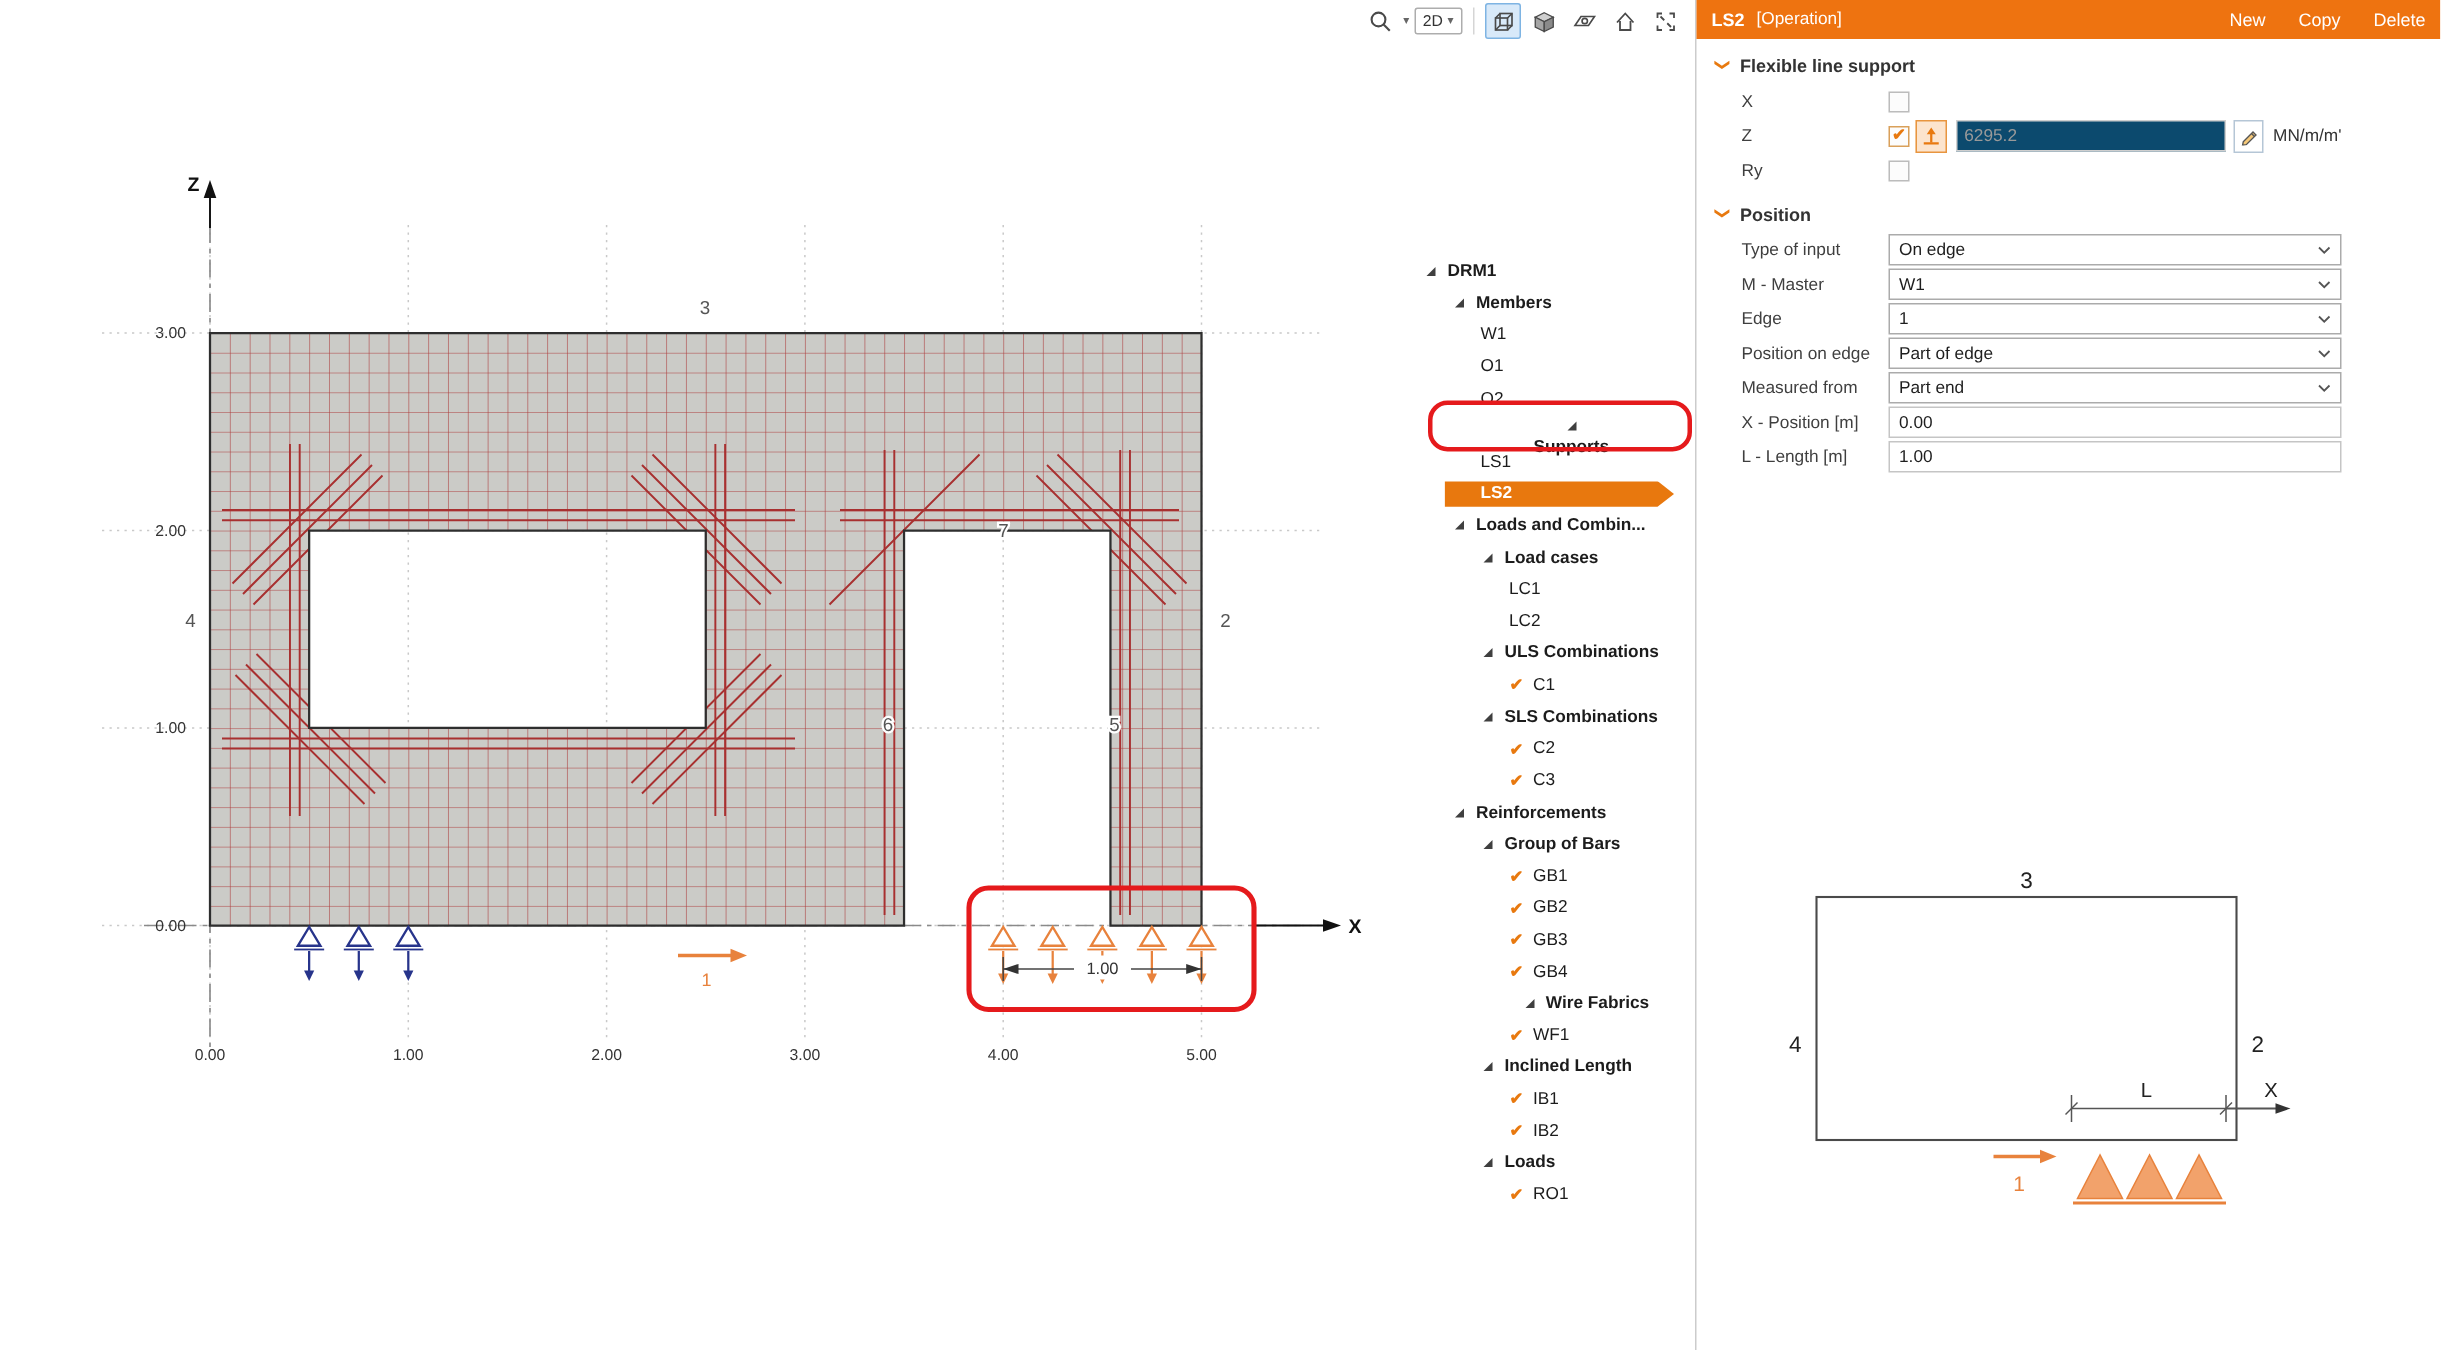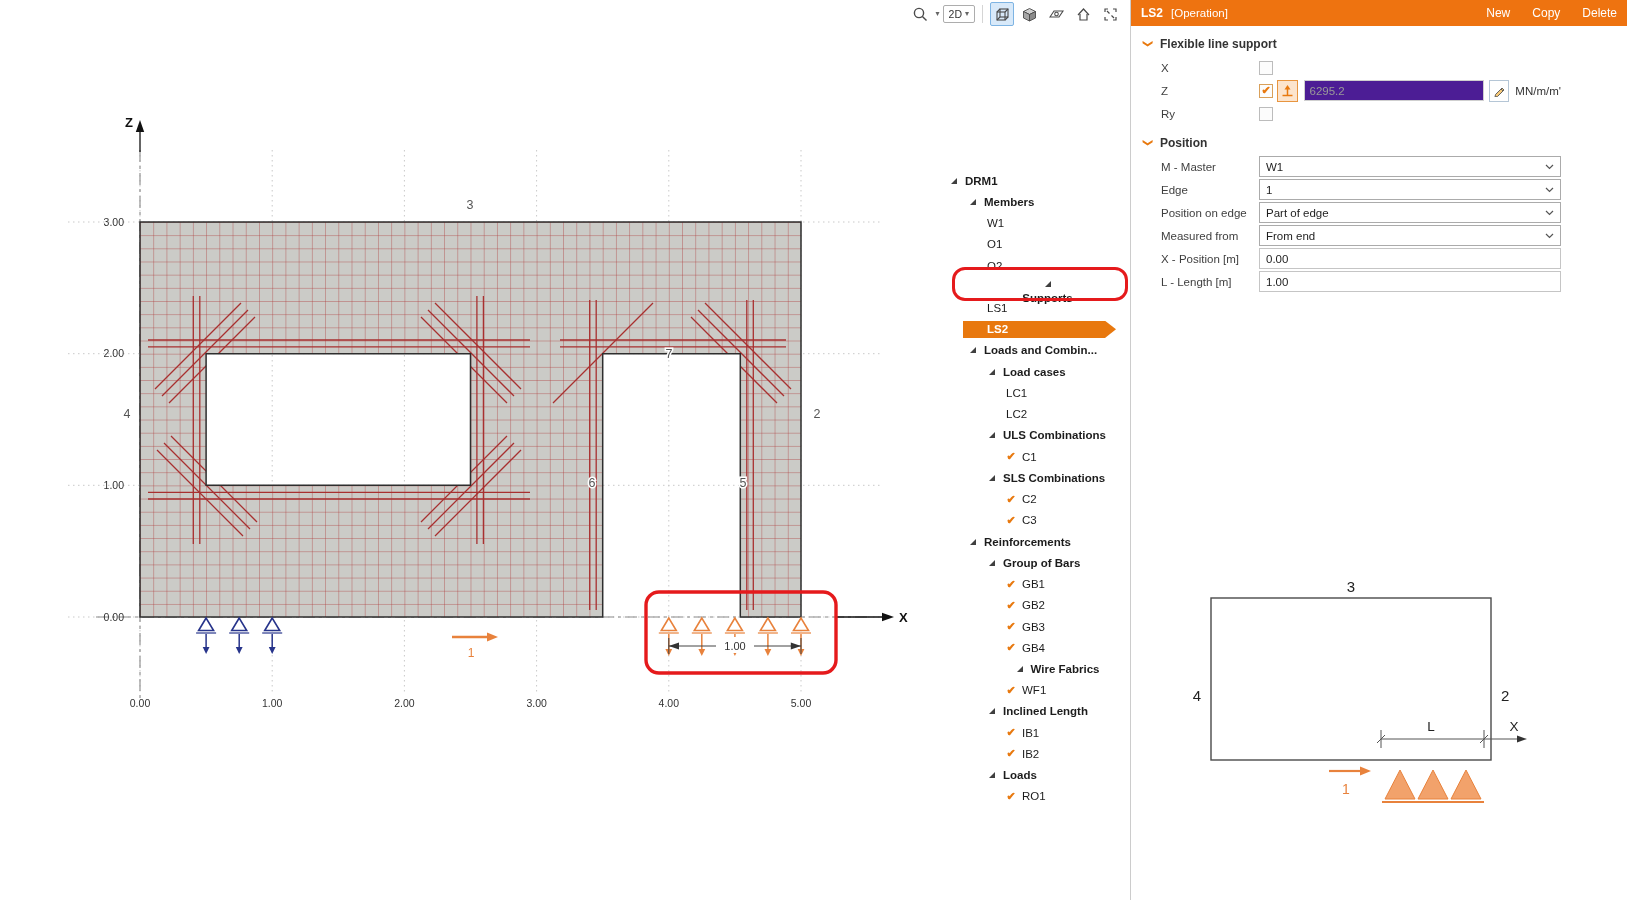--- a/index.html
+++ b/index.html
@@ -45,21 +45,21 @@
   .sec-title{font-weight:bold;font-size:12px;color:#333;}
   .prow{display:flex;align-items:center;height:23px;padding-left:30px;}
   .plabel{width:98px;color:#3f3f3f;flex:0 0 98px;}
   .pctl{width:302px;display:flex;align-items:center;}
   .cb{width:12px;height:12px;border:1px solid #bcbcbc;background:#fcfcfc;display:inline-flex;
       align-items:center;justify-content:center;flex:0 0 12px;}
   .cb.on{border-color:#d9a05a;}
   .cb.on .mark{color:#E8790F;font-size:11px;font-weight:bold;line-height:1;margin-top:-1px;}
   .zbtn{width:20px;height:20px;border:1px solid #E8953F;background:#FCE4CD;margin-left:4px;
         display:inline-flex;align-items:center;justify-content:center;cursor:pointer;}
-  .dinput{width:182px;height:19px;border:1px solid #cfcfcf;background:#4c1d95;color:#999;
+  .dinput{width:182px;height:19px;border:1px solid #cfcfcf;background:#0c4a6e;color:#999;
           display:inline-flex;align-items:center;padding:0 5px;margin-left:6px;box-sizing:content-box;}
   .pbtn{width:20px;height:20px;border:1px solid #b5c6d6;background:#fff;margin-left:5px;
         display:inline-flex;align-items:center;justify-content:center;cursor:pointer;}
   .unit{margin-left:6px;color:#333;white-space:nowrap;}
   .combo{flex:1;height:19px;border:1px solid #ababab;background:#fff;display:flex;align-items:center;
          justify-content:space-between;padding:0 6px;cursor:pointer;}
   .combo .val{color:#1e1e1e;}
   .prow[data-type="input"] .combo-chev{visibility:hidden;}
   .prow[data-type="input"] .combo{border-color:#c5c5c5;cursor:text;}
   .schematic{position:absolute;left:0;top:560px;}
@@ -521,20 +521,31 @@
           <span class="cb"></span>
         </span>
     </div>
 
     <div class="sec-h">
       <span class="sec-chev">❯</span>
       <span class="sec-title">Position</span>
     </div>
     <div>
 
+        <div class="prow" data-type="select">
+          <span class="plabel">Type of input</span>
+          <span class="pctl">
+            <span class="combo">
+              <span class="val">On edge</span>
+              <svg class="combo-chev" width="9" height="6">
+                <path d="M1 1 L4.5 4.5 L8 1" fill="none" stroke="#555" stroke-width="1.2"></path>
+              </svg>
+            </span>
+          </span>
+        </div>
 
         <div class="prow" data-type="select">
           <span class="plabel">M - Master</span>
           <span class="pctl">
             <span class="combo">
               <span class="val">W1</span>
               <svg class="combo-chev" width="9" height="6">
                 <path d="M1 1 L4.5 4.5 L8 1" fill="none" stroke="#555" stroke-width="1.2"></path>
               </svg>
             </span>
@@ -562,21 +573,21 @@
                 <path d="M1 1 L4.5 4.5 L8 1" fill="none" stroke="#555" stroke-width="1.2"></path>
               </svg>
             </span>
           </span>
         </div>
 
         <div class="prow" data-type="select">
           <span class="plabel">Measured from</span>
           <span class="pctl">
             <span class="combo">
-              <span class="val">From end</span>
+              <span class="val">Part end</span>
               <svg class="combo-chev" width="9" height="6">
                 <path d="M1 1 L4.5 4.5 L8 1" fill="none" stroke="#555" stroke-width="1.2"></path>
               </svg>
             </span>
           </span>
         </div>
 
         <div class="prow" data-type="input">
           <span class="plabel">X - Position [m]</span>
           <span class="pctl">

